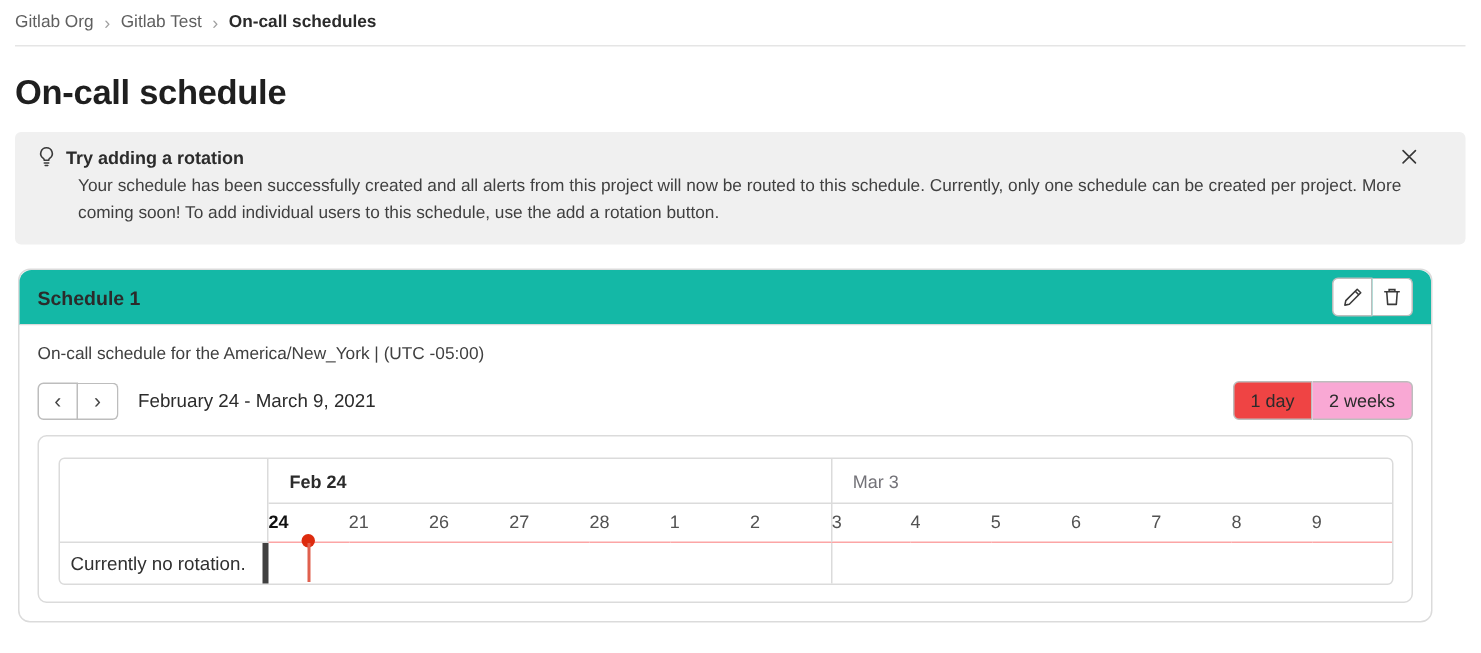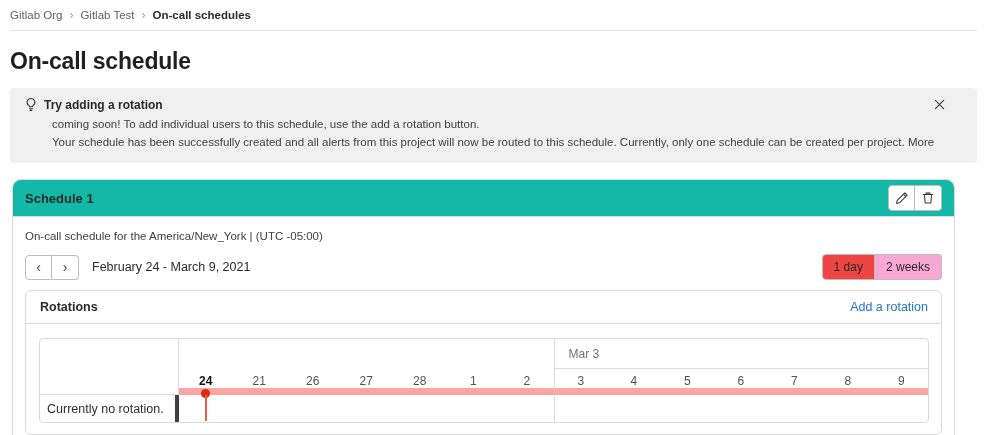--- a/index.html
+++ b/index.html
@@ -67,22 +67,22 @@
   .timeline { position: relative; display: grid;
     grid-template-columns: 139px repeat(14, 1fr);
     grid-template-rows: 30px 26px 27px;
     border: 1px solid #dbdbdb; border-radius: 4px; }
   .tl-left-head { grid-column: 1; grid-row: 1 / 3;
     border-right: 1px solid #dbdbdb; border-bottom: 1px solid #dbdbdb; }
   .tl-week { grid-row: 1; display: flex; align-items: center; padding-left: 14px;
     font-size: 12px; border-bottom: 1px solid #dbdbdb; }
   .tl-week.w1 { grid-column: 2 / 9; font-weight: 700; color: #2b2b2b; }
   .tl-week.w2 { grid-column: 9 / 16; color: #737278; border-left: 1px solid #dbdbdb; }
-  .tl-day { grid-row: 2; text-align: center; line-height: 25px; font-size: 12px;
-    color: #525252; border-bottom: 7px solid #fca5a5; }
+  .tl-day { grid-row: 2; text-align: left; line-height: 25px; font-size: 12px;
+    color: #525252; border-bottom: 1px solid #fca5a5; }
   .tl-day.current { color: #111; font-weight: 700; }
   .tl-day.week2-start { border-left: 1px solid #dbdbdb; }
   .tl-left-body { grid-column: 1; grid-row: 3; display: flex; align-items: center;
     padding-left: 7px; font-size: 12.5px; color: #303030;
     border-right: 4px solid #404040; }
   .tl-body { grid-row: 3; }
   .tl-body.w1 { grid-column: 2 / 9; }
   .tl-body.w2 { grid-column: 9 / 16; border-left: 1px solid #dbdbdb; }
 
   .current-indicator { position: absolute; top: 0; left: 0; width: 0; height: 0; }
@@ -112,22 +112,22 @@
     <div class="alert-title-row">
       <span>
         <svg class="gl-icon" width="14" height="15" viewBox="0 0 16 17">
           <path d="M8 1.6a4.4 4.4 0 0 1 2.6 7.95c-.6.44-.95 1.02-.95 1.6H6.35c0-.58-.35-1.16-.95-1.6A4.4 4.4 0 0 1 8 1.6z" fill="none" stroke="#3a3a3a" stroke-width="1.2"></path>
           <path d="M6.3 13.3h3.4M7 15.2h2" stroke="#3a3a3a" stroke-width="1.2" stroke-linecap="round" fill="none"></path>
         </svg>
       </span>
       <span class="alert-title">Try adding a rotation</span>
     </div>
     <div class="alert-body">
+      <div>Your schedule has been successfully created and all alerts from this project will now be routed to this schedule. Currently, only one schedule can be created per project. More</div>
       <div>coming soon! To add individual users to this schedule, use the add a rotation button.</div>
-      <div>Your schedule has been successfully created and all alerts from this project will now be routed to this schedule. Currently, only one schedule can be created per project. More</div>
     </div>
     <button class="alert-close">
       <span>
         <svg class="gl-icon" width="11" height="11" viewBox="0 0 12 12">
           <path d="M1.5 1.5l9 9M10.5 1.5l-9 9" stroke="#3a3a3a" stroke-width="1.2" stroke-linecap="round"></path>
         </svg>
       </span>
     </button>
   </div>
 
@@ -169,27 +169,24 @@
         </span>
         <span class="date-range">February 24 - March 9, 2021</span>
         <span class="spacer"></span>
         <span class="toggle-group">
           <button class="toggle-btn">1 day</button>
           <button class="toggle-btn selected">2 weeks</button>
         </span>
       </div>
 
       <div class="panel">
-        <div class="panel-header">
-          <span class="panel-title">Rotations</span>
-          <a href="#" class="add-link">Add a rotation</a>
-        </div>
         <div class="panel-body">
           <div class="timeline">
             <div class="tl-left-head"></div>
+            <div class="tl-week w1">Feb 24</div>
             <div class="tl-week w2">Mar 3</div>
 
             <div class="tl-day current" style="grid-column:2">24</div>
             <div class="tl-day" style="grid-column:3">21</div>
             <div class="tl-day" style="grid-column:4">26</div>
             <div class="tl-day" style="grid-column:5">27</div>
             <div class="tl-day" style="grid-column:6">28</div>
             <div class="tl-day" style="grid-column:7">1</div>
             <div class="tl-day" style="grid-column:8">2</div>
             <div class="tl-day week2-start" style="grid-column:9">3</div>

